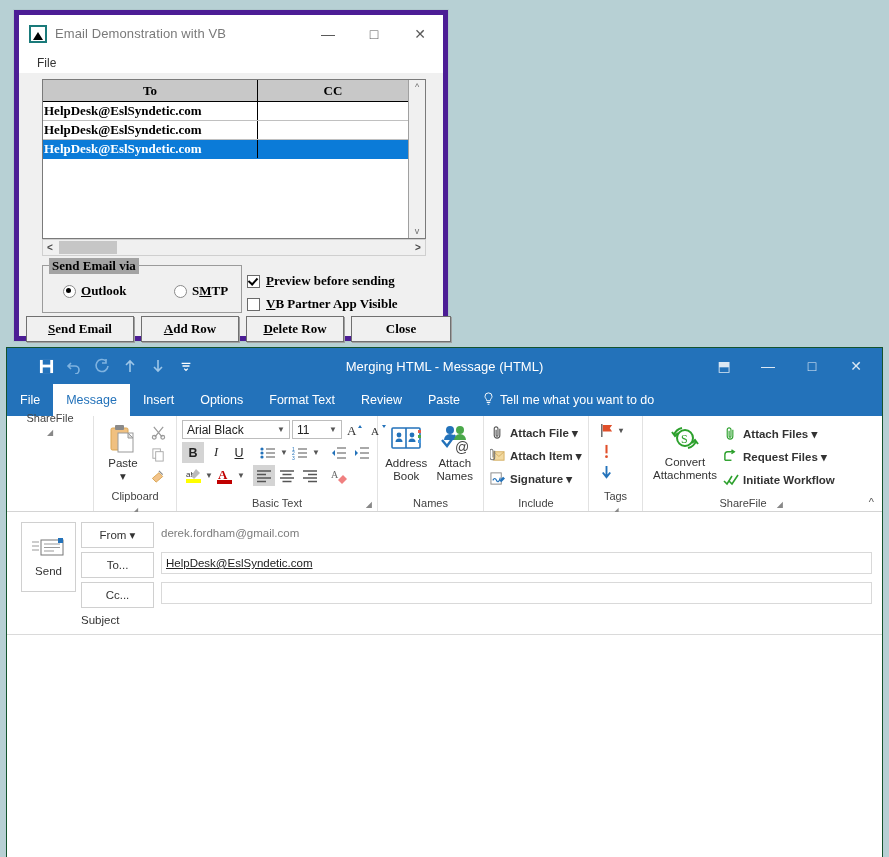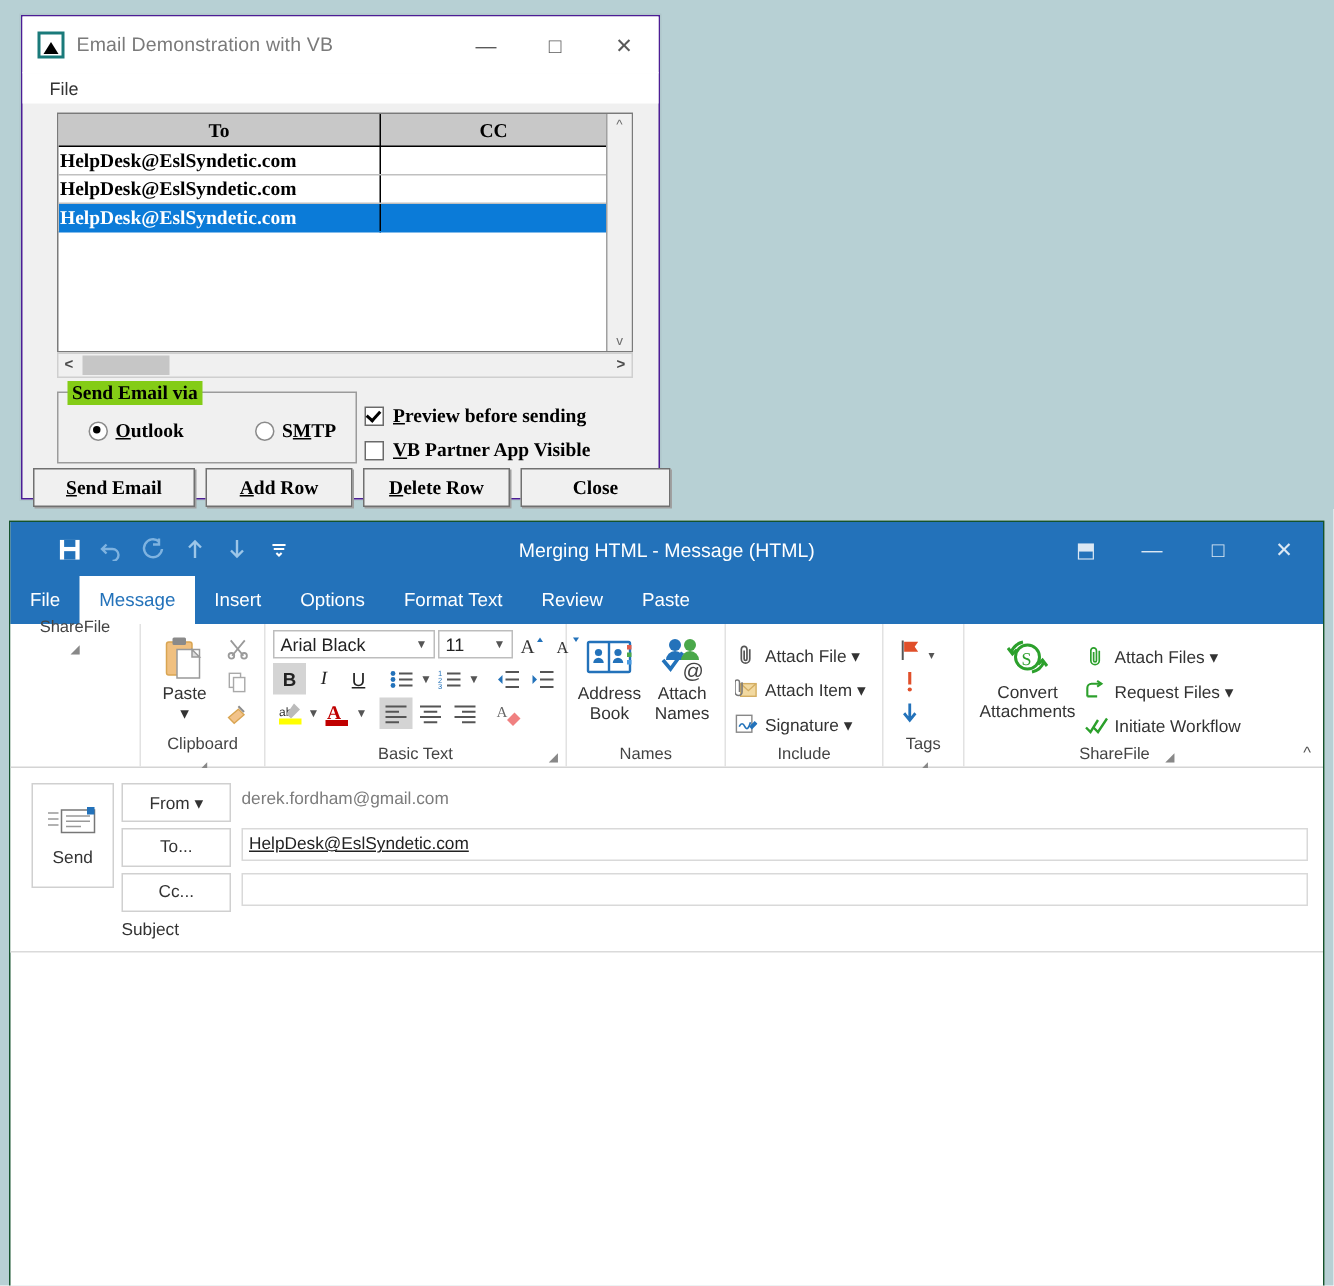--- a/index.html
+++ b/index.html
@@ -8,21 +8,21 @@
     background:#b7d0d4;
     font-family:"Liberation Sans", sans-serif;
     overflow:hidden;
     position:relative;
   }
 
   
   #vb-window{
     position:absolute;left:14px;top:10px;width:424px;height:321px;
     background:#f0f0f0;
-    border:1px solid #4c1d95;
+    border:5px solid #4c1d95;
     box-shadow:0 0 0 1px rgba(0,0,0,0.04);
   }
   #vb-titlebar{
     height:37px;background:#ffffff;display:flex;align-items:center;
     border-bottom:1px solid #ffffff;
   }
   .vb-appicon{
     width:18px;height:18px;margin-left:10px;margin-right:8px;
     border:2px solid #1a7a7a;box-sizing:border-box;position:relative;background:#fff;
   }
@@ -79,21 +79,21 @@
     display:flex;align-items:center;justify-content:space-between;
   }
   #vb-hscroll .hs-arrow{font-size:10px;color:#4a4a4a;width:14px;text-align:center;font-weight:bold;}
   #vb-hthumb{position:absolute;left:16px;top:1px;width:58px;height:13px;background:#c6c6c6;}
 
   #vb-group{
     position:absolute;left:23px;top:250px;width:198px;height:46px;
     border:1px solid #9b9b9b;
   }
   #vb-group-legend{
-    position:absolute;left:30px;top:243px;background:#84cc16;padding:0 3px;
+    position:absolute;left:30px;top:243px;background:#a3a3a3;padding:0 3px;
     font-size:13px;font-weight:bold;color:#000;font-family:"Liberation Serif", serif;
   }
   .radio-row{position:absolute;top:268px;font-size:13px;font-weight:bold;color:#000;
     font-family:"Liberation Serif", serif;display:flex;align-items:center;}
   .radio{
     width:11px;height:11px;border:1px solid #8a8a8a;border-radius:50%;
     display:inline-block;margin-right:5px;background:#fff;position:relative;
   }
   .radio.on:after{
     content:"";position:absolute;left:2px;top:2px;width:5px;height:5px;
@@ -158,21 +158,21 @@
   .rgroup-label{
     height:17px;font-size:11px;color:#444;text-align:center;
     display:flex;align-items:center;justify-content:center;gap:4px;flex-direction:column;
   }
   .dlglaunch{font-size:8px;color:#888;}
   .bigbtn{
     width:72px;display:flex;flex-direction:column;align-items:center;
     font-size:11.5px;color:#333;text-align:center;line-height:13px;padding-top:4px;
   }
   .bigbtn .ic{height:30px;display:flex;align-items:flex-end;margin-bottom:3px;}
-  .smallrow{display:flex;align-items:flex-end;gap:4px;font-size:11.5px;color:#333;height:23px;}
+  .smallrow{display:flex;align-items:center;gap:4px;font-size:11.5px;color:#333;height:23px;font-weight:bold;}
   .smallrow .ic{width:17px;display:flex;justify-content:center;}
   .cp{font-size:8px;color:#555;}
 
   .tbx{
     border:1px solid #bdbdbd;height:19px;font-size:12px;color:#222;
     display:flex;align-items:center;padding-left:4px;background:#fff;box-sizing:border-box;
   }
   .tbx .caret{margin-left:auto;font-size:8px;color:#555;padding-right:4px;}
   .fbtn{
     width:22px;height:21px;display:flex;align-items:center;justify-content:center;
@@ -336,20 +336,29 @@
   </div>
 
   <div id="ol-tabs">
     <div class="ol-tab">File</div>
     <div class="ol-tab active">Message</div>
     <div class="ol-tab">Insert</div>
     <div class="ol-tab">Options</div>
     <div class="ol-tab">Format Text</div>
     <div class="ol-tab">Review</div>
     <div class="ol-tab">Paste</div>
+    <div class="ol-tell">
+      <span>
+        <svg width="11" height="14" viewBox="0 0 12 16">
+            <path d="M6 1 a4 4 0 0 1 4 4 c0 2-2 3-2 5 H4 c0-2-2-3-2-5 a4 4 0 0 1 4-4z" fill="none" stroke="#fff" stroke-width="1.1"></path>
+            <path d="M4 12 H8 M5 14 H7" stroke="#fff" stroke-width="1.1"></path>
+          </svg>
+      </span>
+      <span>Tell me what you want to do</span>
+    </div>
   </div>
 
   <div id="ol-ribbon">
 
     <div class="rgroup" style="width:86px;">
       <div class="rgroup-label">
         <span>ShareFile</span>
         <span class="dlglaunch">◢</span>
       </div>
     </div>

